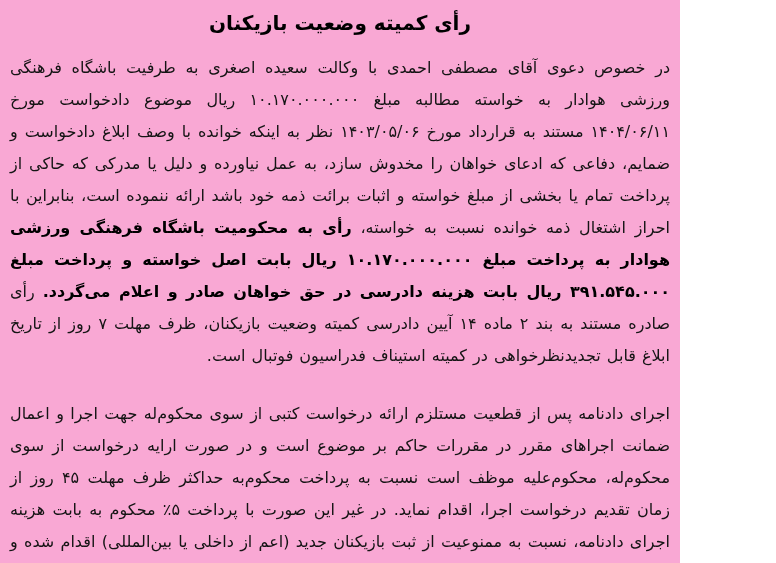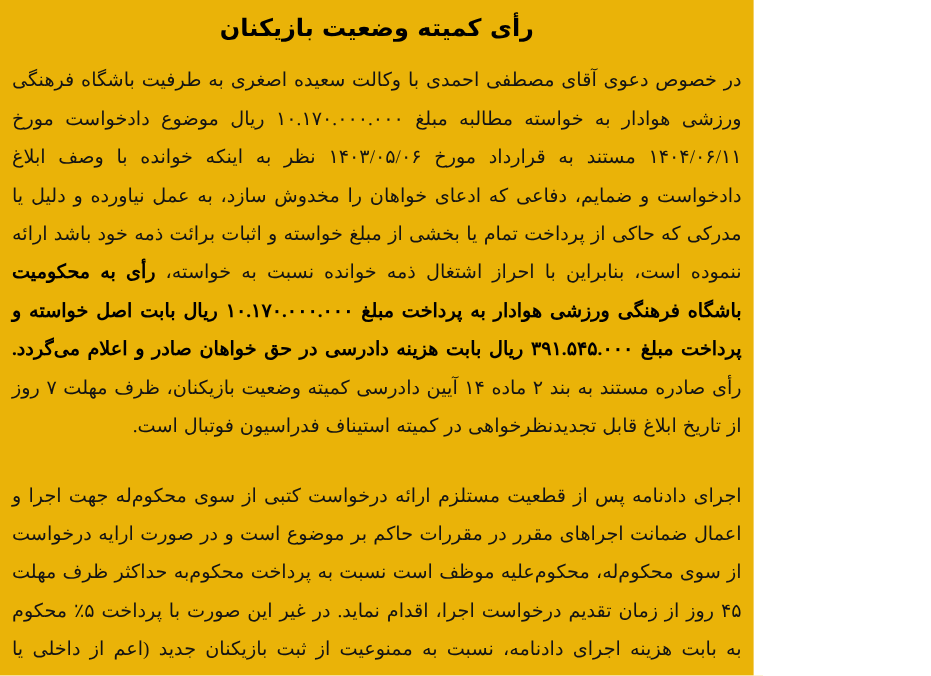--- a/index.html
+++ b/index.html
@@ -10,40 +10,39 @@
   body {
     width: 776px;
     height: 563px;
     overflow: hidden;
     font-family: "DejaVu Sans", sans-serif;
     color: #141414;
   }
   .page {
     direction: rtl;
     box-sizing: border-box;
-    width: 628px;
+    width: 680px;
     height: 563px;
     padding: 6px 10px 0 10px;
-    background: #eab308;
+    background: #f9a8d4;
   }
   .doc-title {
     text-align: center;
     font-weight: bold;
     font-size: 20px;
     line-height: 30px;
     margin: 2px 0 14px 0;
     color: #000000;
   }
   .doc-paragraph {
     font-size: 16px;
     line-height: 32px;
     text-align: justify;
     margin: 13px 0 26px 0;
     word-spacing: 1px;
-    font-family: Liberation Serif, serif;
   }
   .doc-paragraph strong {
     font-weight: bold;
     color: #000000;
   }
 </style>
 </head>
 <body>
 
 <div class="page">

